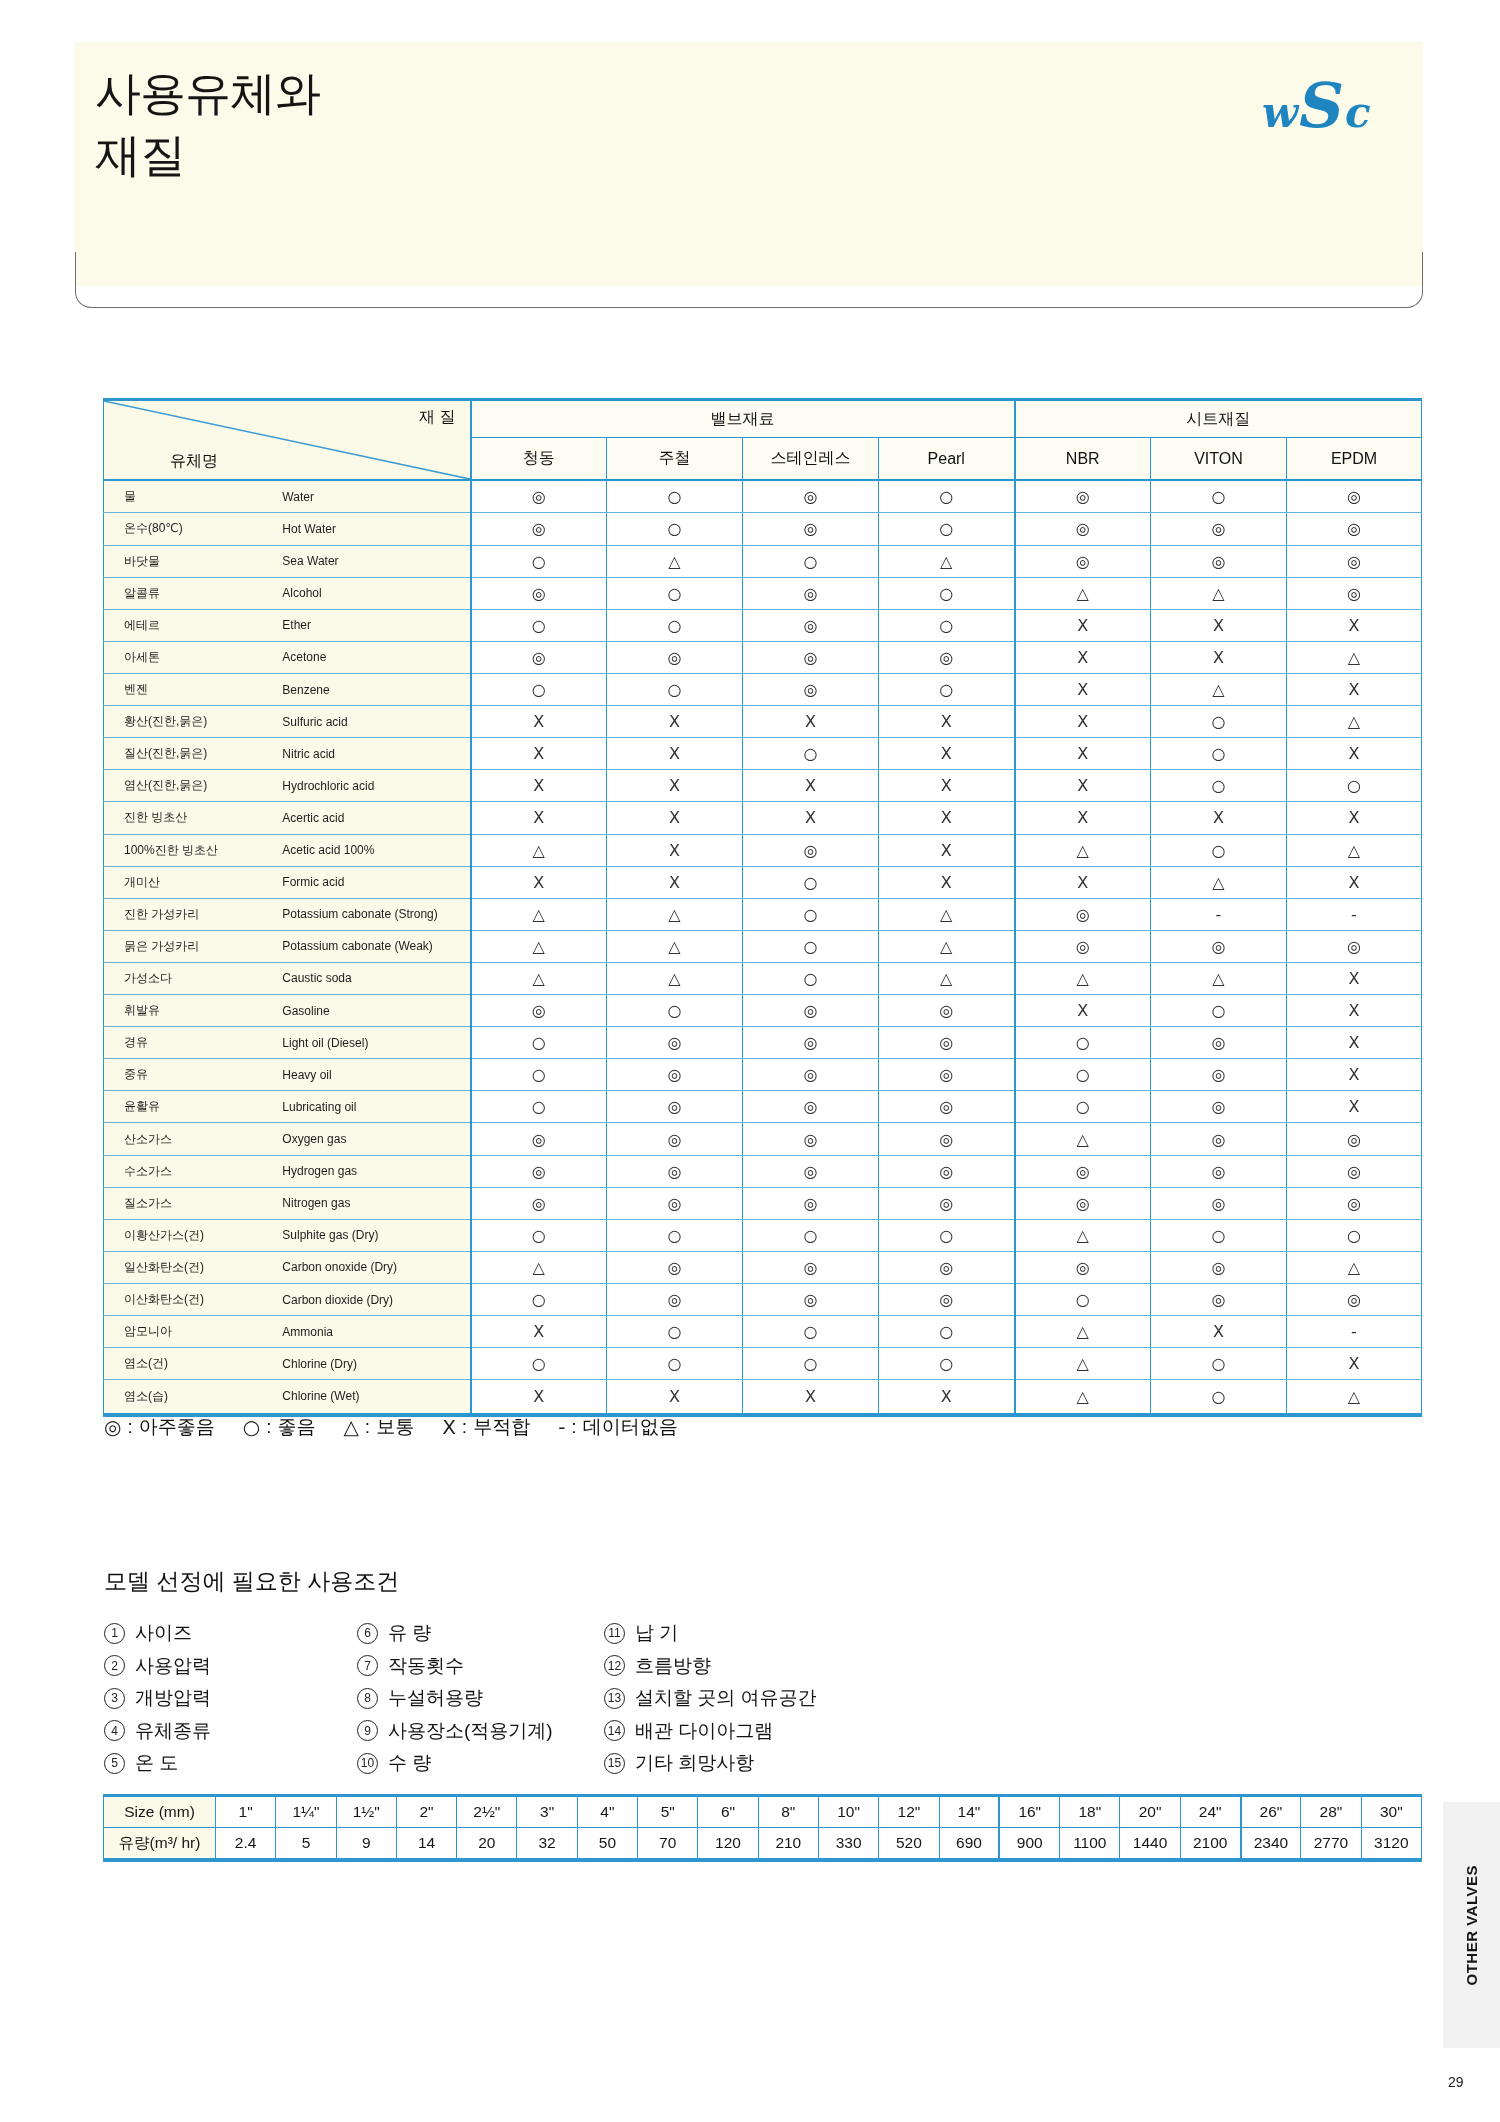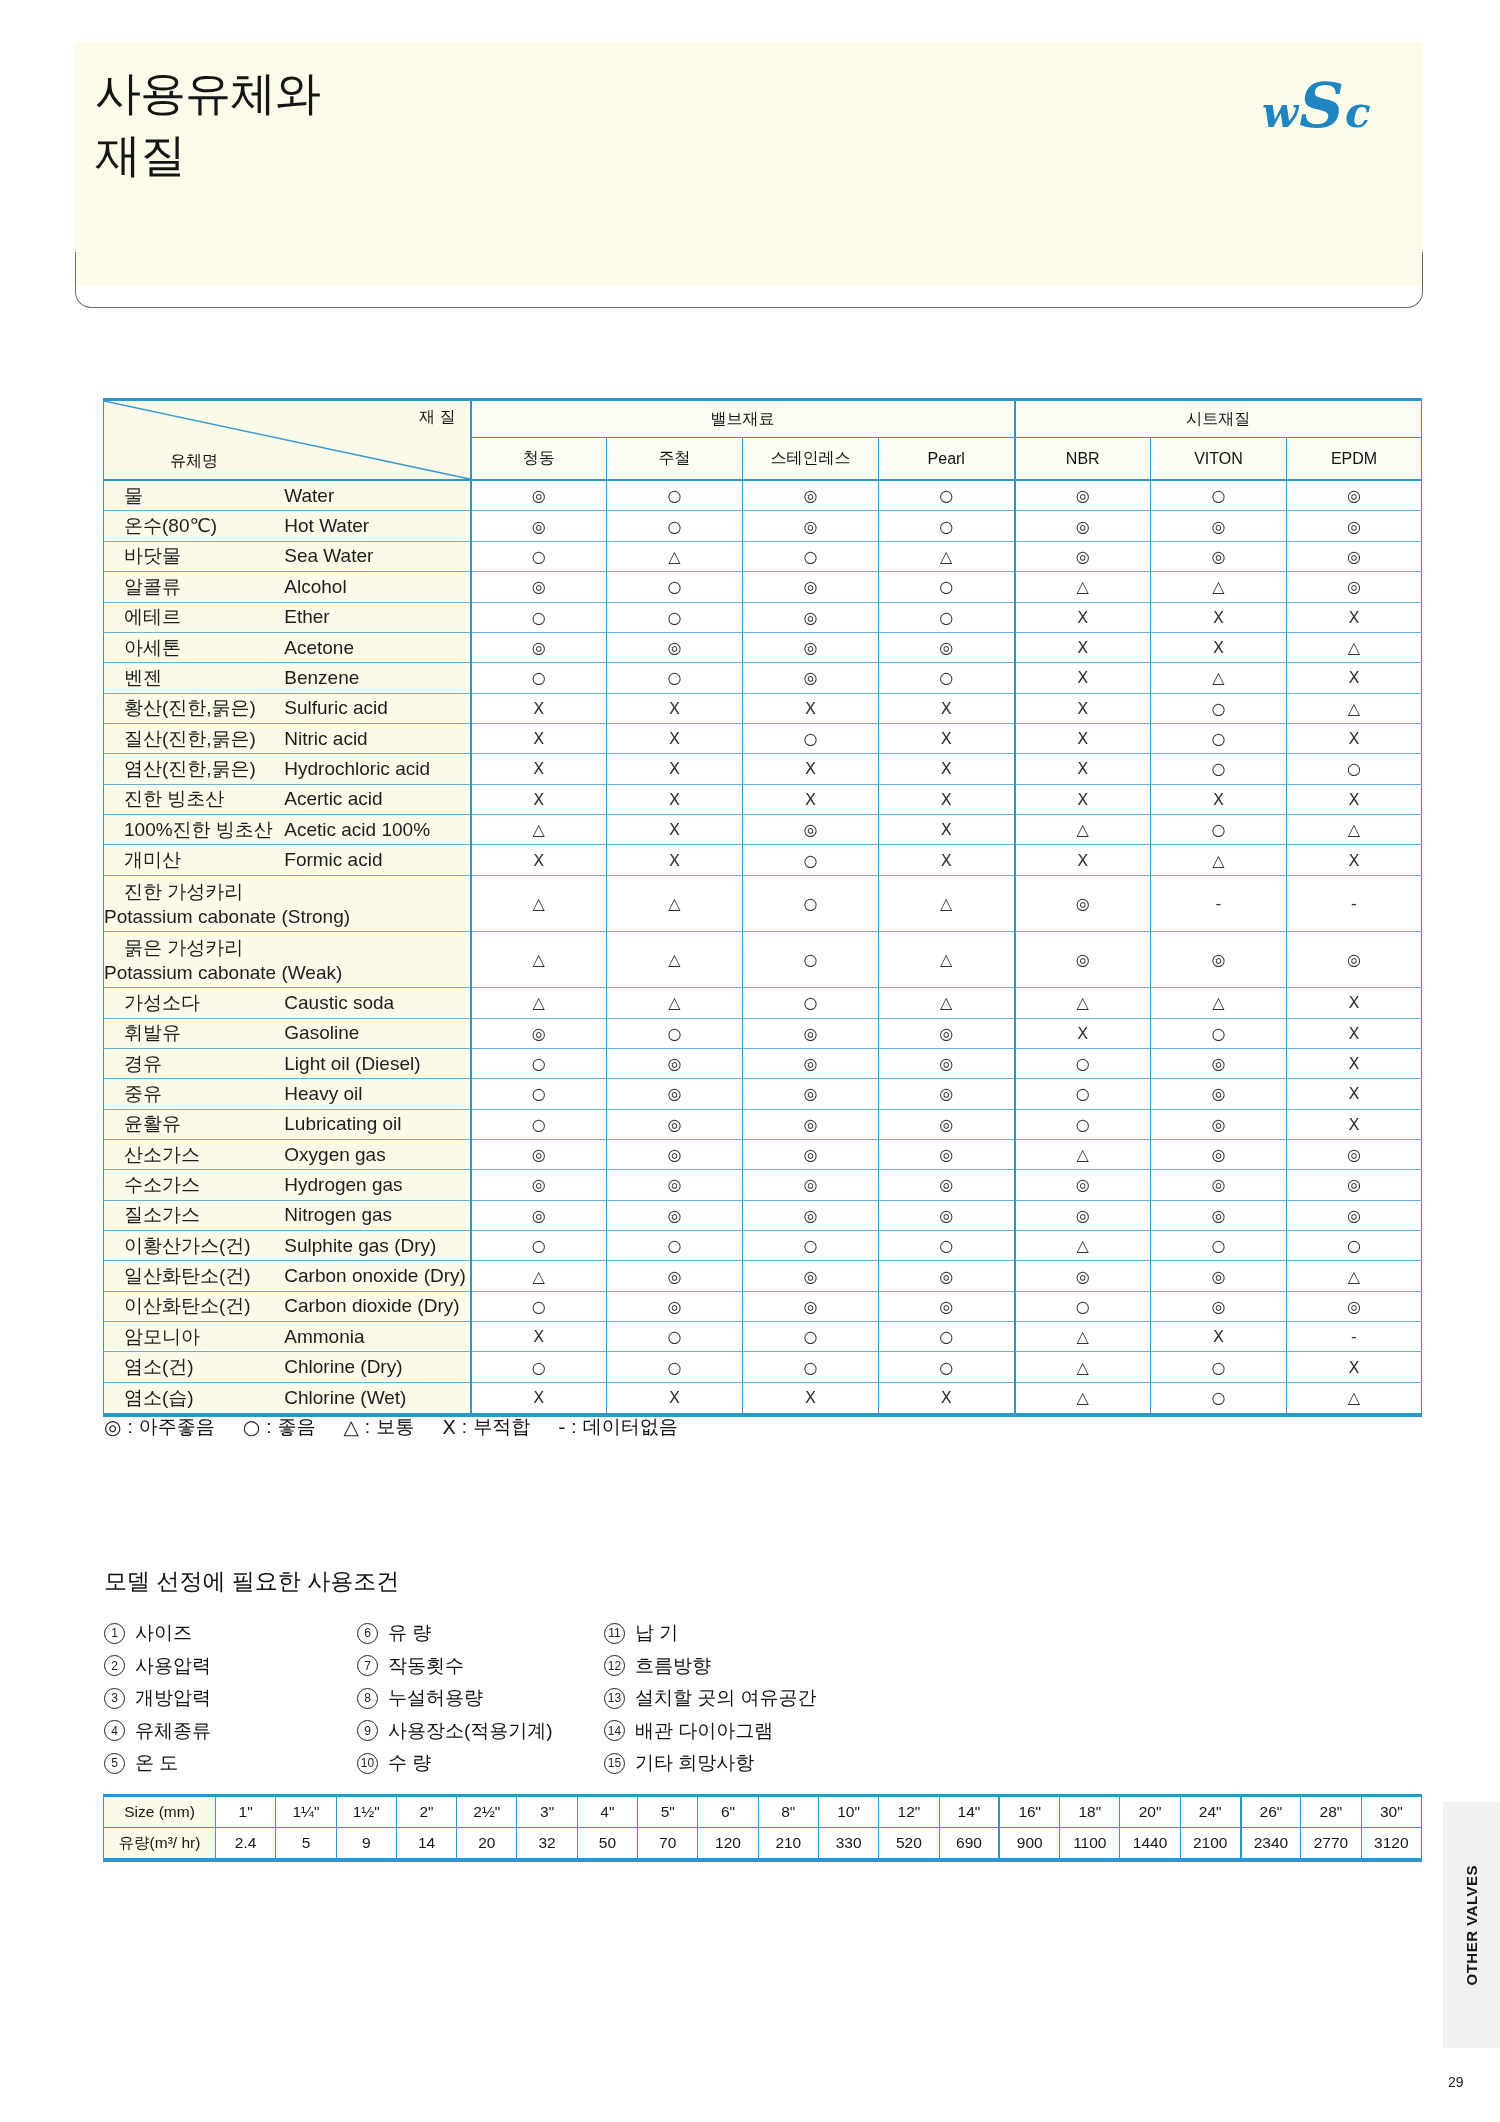--- a/index.html
+++ b/index.html
@@ -33,21 +33,21 @@
   .compat th.corner{border-bottom:2px solid #2D96CF;position:relative;background:#FBF9E8;}
   .corner-inner{position:relative;width:100%;height:78px;}
   .corner-inner svg{position:absolute;left:0;top:0;width:100%;height:100%;}
   .corner-inner svg line{stroke:#3A9AD2;stroke-width:1.4;}
   .corner-top{position:absolute;top:6px;right:14px;font-size:16px;color:#111;}
   .corner-bottom{position:absolute;bottom:7px;left:18px;font-size:16px;color:#111;margin-left:48px;}
   .compat td{border-bottom:1px solid #66B2DF;}
   .compat tbody tr:last-child td{border-bottom:none;}
   .compat .cg{border-left:2px solid #2D96CF;}
   .compat .c{border-left:1px solid #2D96CF;}
-  .compat td.name-cell{background:#FBF9E8;font-size:19px;color:#1d1d1d;vertical-align:middle;}
+  .compat td.name-cell{background:#FBF9E8;font-size:12px;color:#1d1d1d;vertical-align:middle;}
   .compat td.name-cell .ko{display:inline-block;padding-left:20px;width:155px;vertical-align:middle;}
   .compat td.name-cell .en{display:inline-block;vertical-align:middle;}
   .compat td.val{text-align:center;vertical-align:middle;font-size:16px;color:#333;
     font-family:"DejaVu Sans",sans-serif;background:#ffffff;}
   
   .legend{position:absolute;left:104px;top:1414px;display:flex;gap:28px;align-items:center;
     font-size:19px;color:#111;}
   .legend .item{display:flex;align-items:center;gap:6px;}
   .legend .sym{font-family:"DejaVu Sans",sans-serif;font-size:20px;color:#222;}
   .legend .sep{color:#111;}

